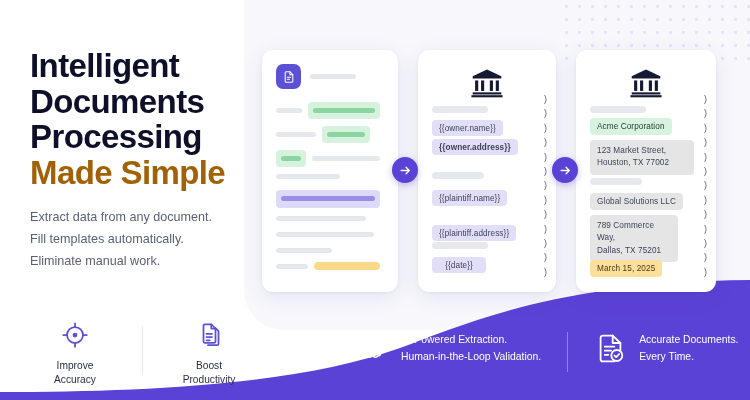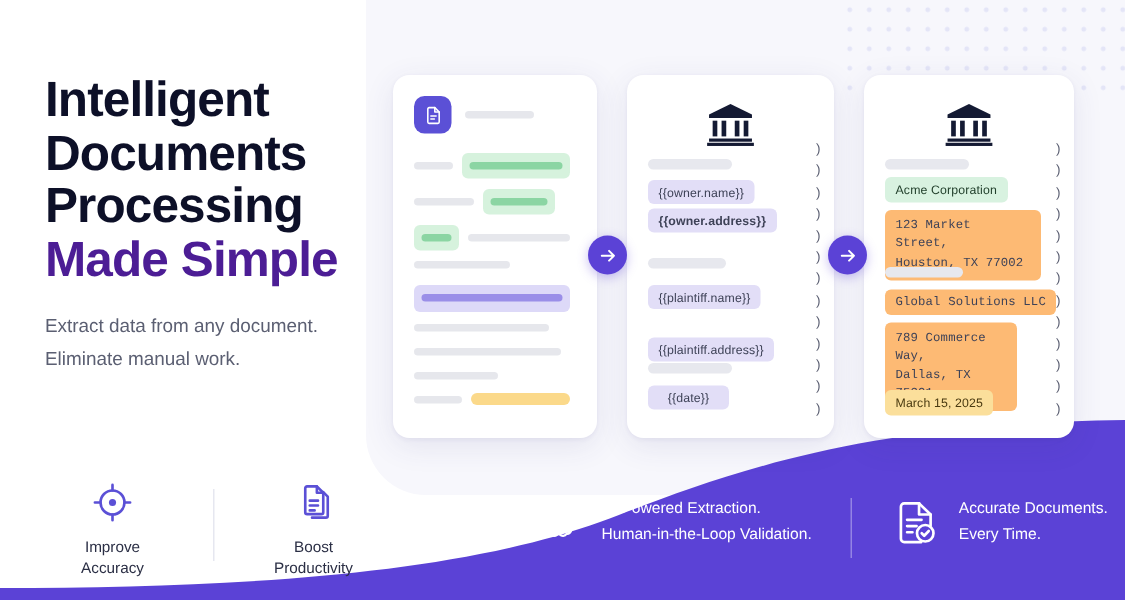--- a/index.html
+++ b/index.html
@@ -37,21 +37,21 @@
 
   
   #hero { position: absolute; left: 30px; top: 48px; width: 225px; }
   #hero h1 {
     font-size: 33px;
     line-height: 1.08;
     font-weight: 700;
     color: #0d1028;
     letter-spacing: -.6px;
   }
-  #hero h1 .accent { color: #4c1d95; }
+  #hero h1 .accent { color: #a16207; }
   #hero-sub { margin-top: 15px; }
   #hero-sub p {
     font-size: 12.6px;
     line-height: 1.75;
     color: #5b5f72;
   }
 
   
   #benefits {
     position: absolute;
@@ -121,21 +121,21 @@
     color: #3e4257;
     display: flex;
     align-items: center;
     padding: 0 7px;
     white-space: nowrap;
     letter-spacing: .1px;
   }
   .tok-purple { background: #e2def7; }
   .tok-green  { background: #d8f2e0; color: #22402c; }
   .tok-amber  { background: #fbdf9b; color: #4a3a10; }
-  .tok-lav    { background: #fdba74; font-family: Liberation Mono, monospace; }
+  .tok-lav    { background: #e5e5e5; }
   .tok-grey   { background: #e7e8ee; }
   .tline.two-line {
     display: block;
     padding: 5px 7px;
     line-height: 1.5;
     white-space: normal;
   }
   .paren-col {
     position: absolute;
     right: 9px; top: 45px;
@@ -177,20 +177,21 @@
 
 <div id="hero">
   <h1>
     <span>Intelligent</span><br>
     <span>Documents</span><br>
     <span>Processing</span><br>
     <span class="accent">Made Simple</span>
   </h1>
   <div id="hero-sub">
     <p>Extract data from any document.</p>
+    <p>Fill templates automatically.</p>
     <p>Eliminate manual work.</p>
   </div>
 </div>
 
 <div id="benefits">
 
 
   <div class="benefit">
     <svg width="30" height="30" viewBox="0 0 24 24" fill="none" stroke="#5b50d6" stroke-width="1.4" stroke-linecap="round">
       <circle cx="12" cy="12" r="6.4"></circle>

